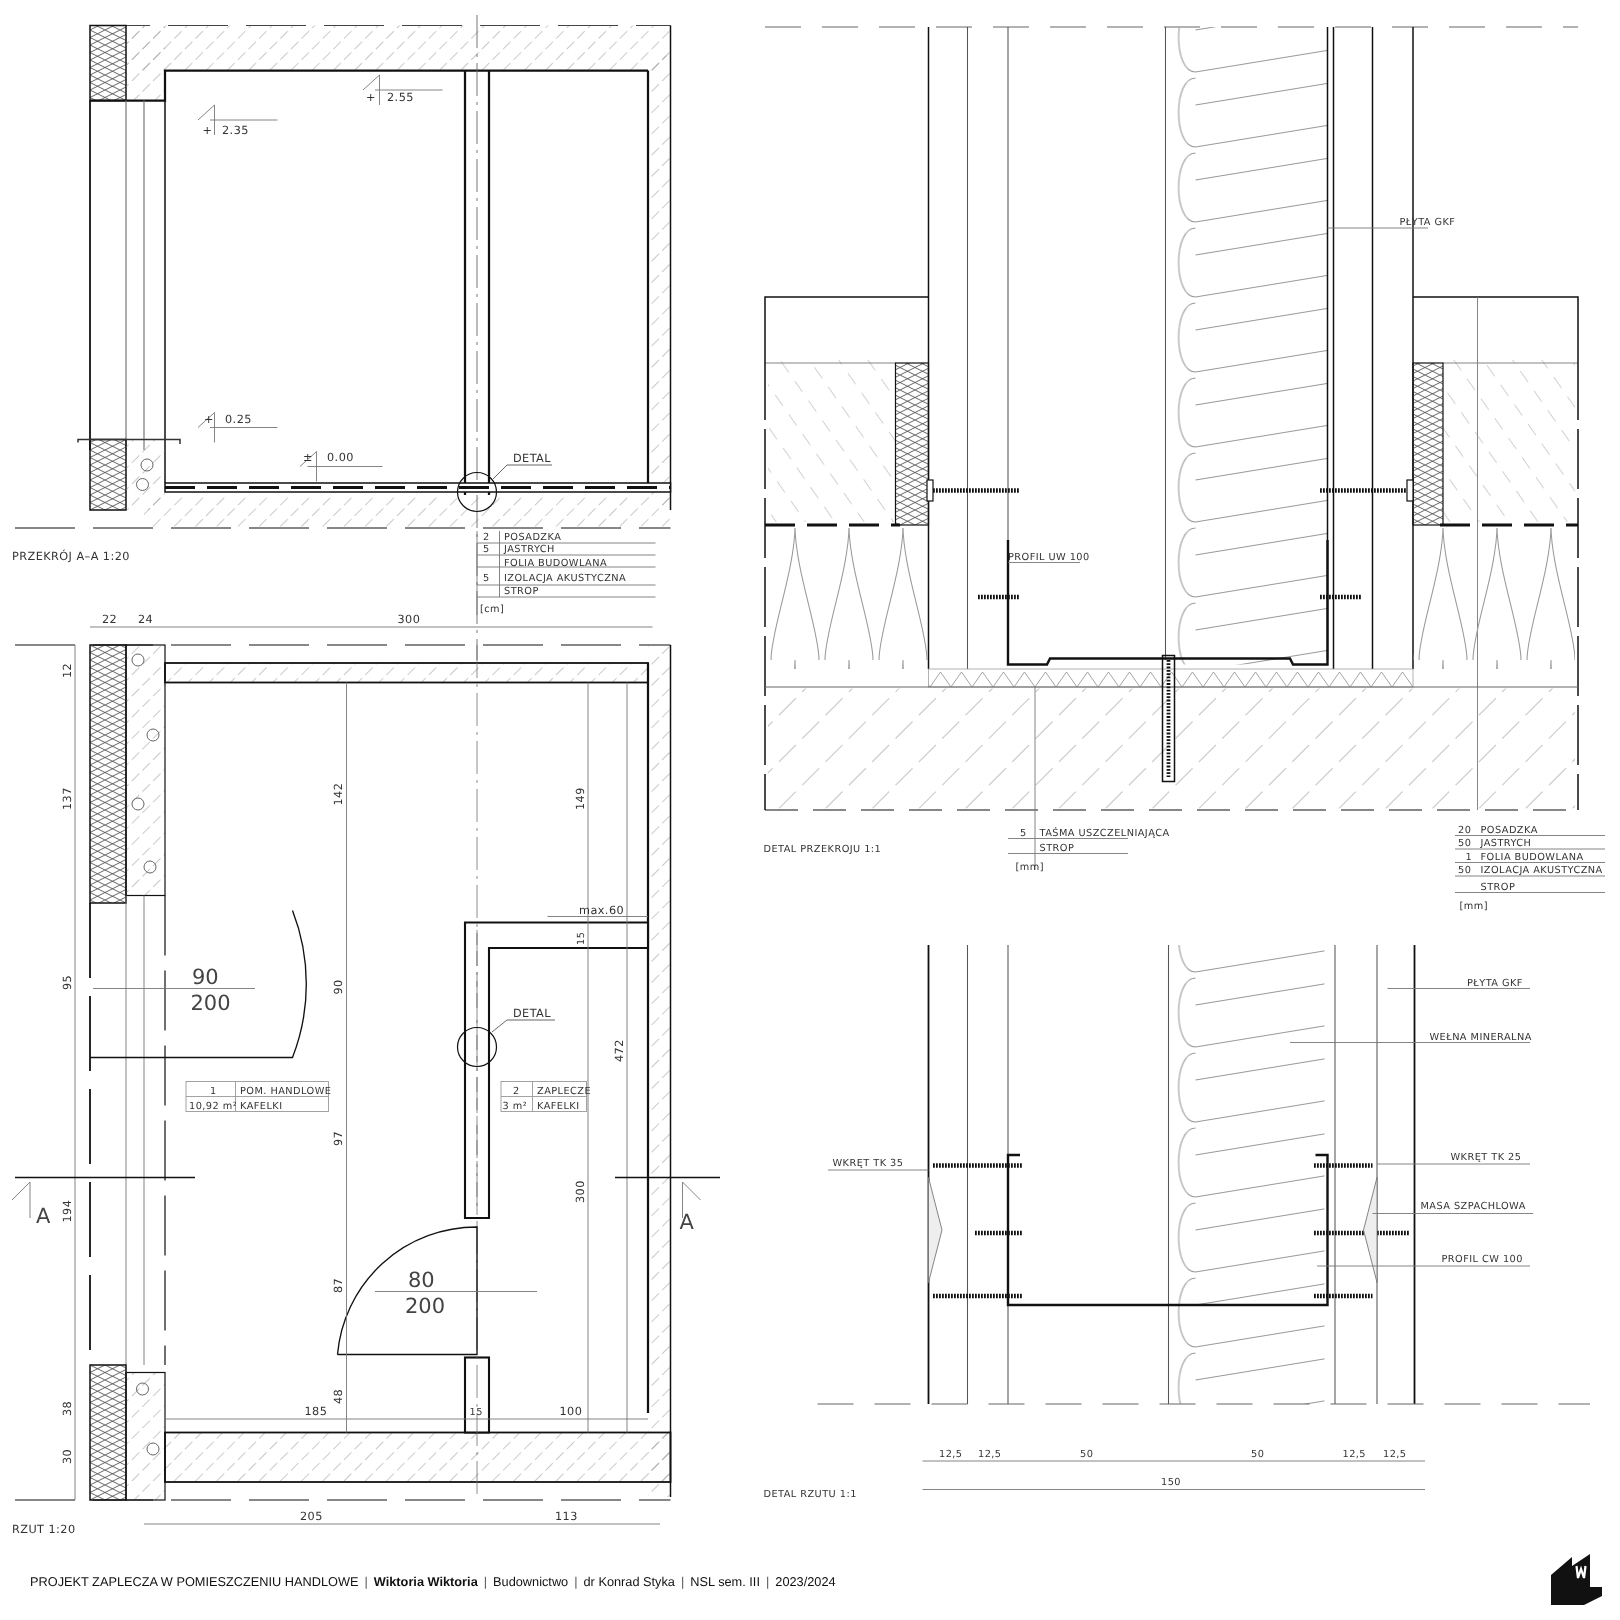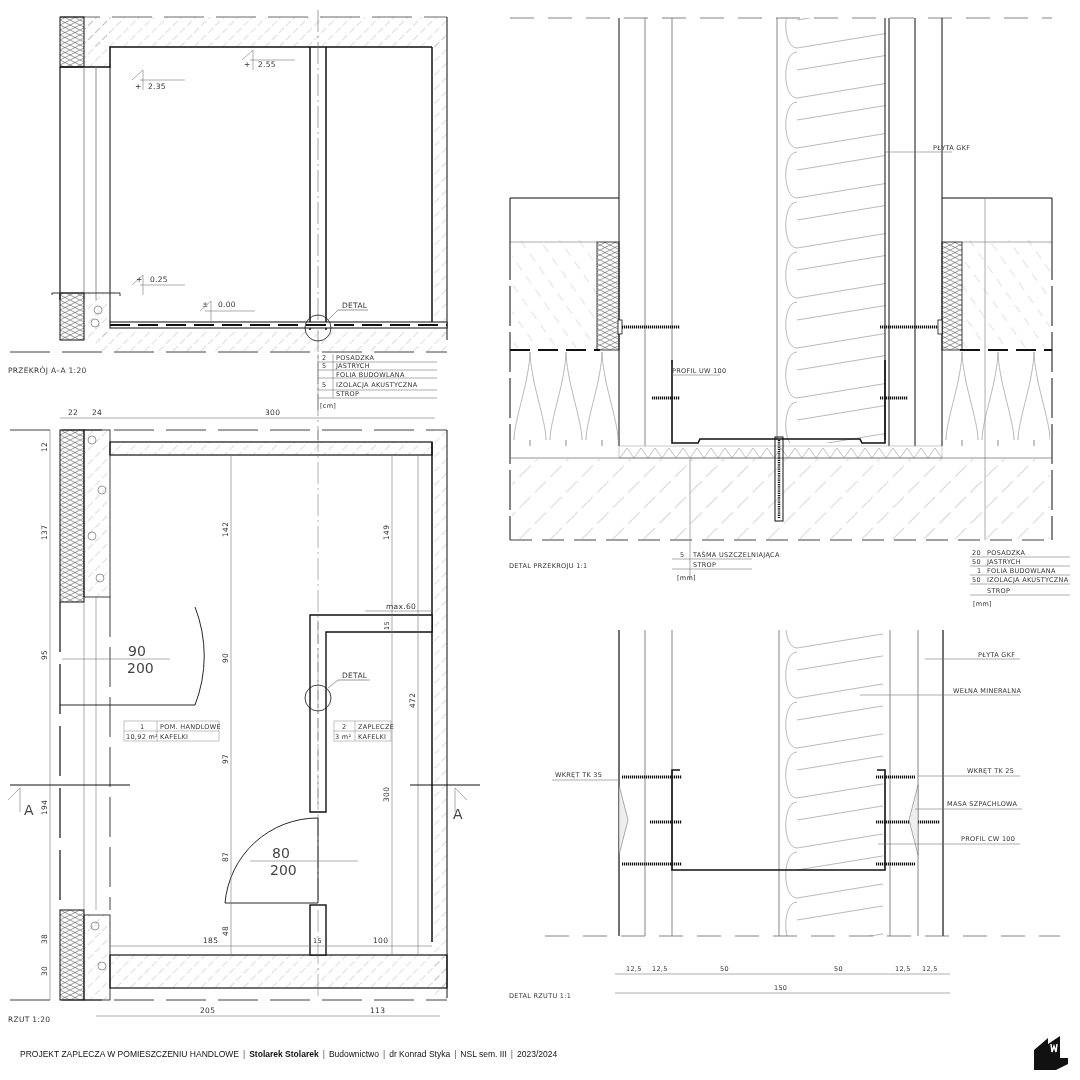--- a/index.html
+++ b/index.html
@@ -363,19 +363,19 @@
     <text class="cad-sm" x="834" y="971">50</text>
     <text class="cad-sm" x="895" y="971">12,5</text>
     <text class="cad-sm" x="922" y="971">12,5</text>
     <line x1="615" y1="993" x2="950" y2="993" stroke="#777" stroke-width="0.6"></line>
     <text class="cad-sm" x="774" y="990">150</text>
     <text class="cad-sm" x="509" y="998">DETAL RZUTU 1:1</text>
   </g>
 </svg>
 
 <div class="footer">
-  <span>PROJEKT ZAPLECZA W POMIESZCZENIU HANDLOWE</span><span class="sep">|</span><b>Stolarek Stolarek</b><span class="sep">|</span><span>Budownictwo</span><span class="sep">|</span><span>dr Konrad Styka</span><span class="sep">|</span><span>NSL sem. III</span><span class="sep">|</span><span>2023/2024</span>
+  <span>PROJEKT ZAPLECZA W POMIESZCZENIU HANDLOWE</span><span class="sep">|</span><b>Wiktoria Wiktoria</b><span class="sep">|</span><span>Budownictwo</span><span class="sep">|</span><span>dr Konrad Styka</span><span class="sep">|</span><span>NSL sem. III</span><span class="sep">|</span><span>2023/2024</span>
 </div>
 
 <svg class="logo" viewBox="0 0 42 42">
   <polygon points="4,20 18,8 18,14 30,6 30,28 38,28 38,34 26,40 4,40" fill="#111"></polygon>
   <path d="M21,14 L22,22 L24,16 L26,22 L27,14" fill="none" stroke="#fff" stroke-width="1.5"></path>
 </svg>
 
 </body></html>

